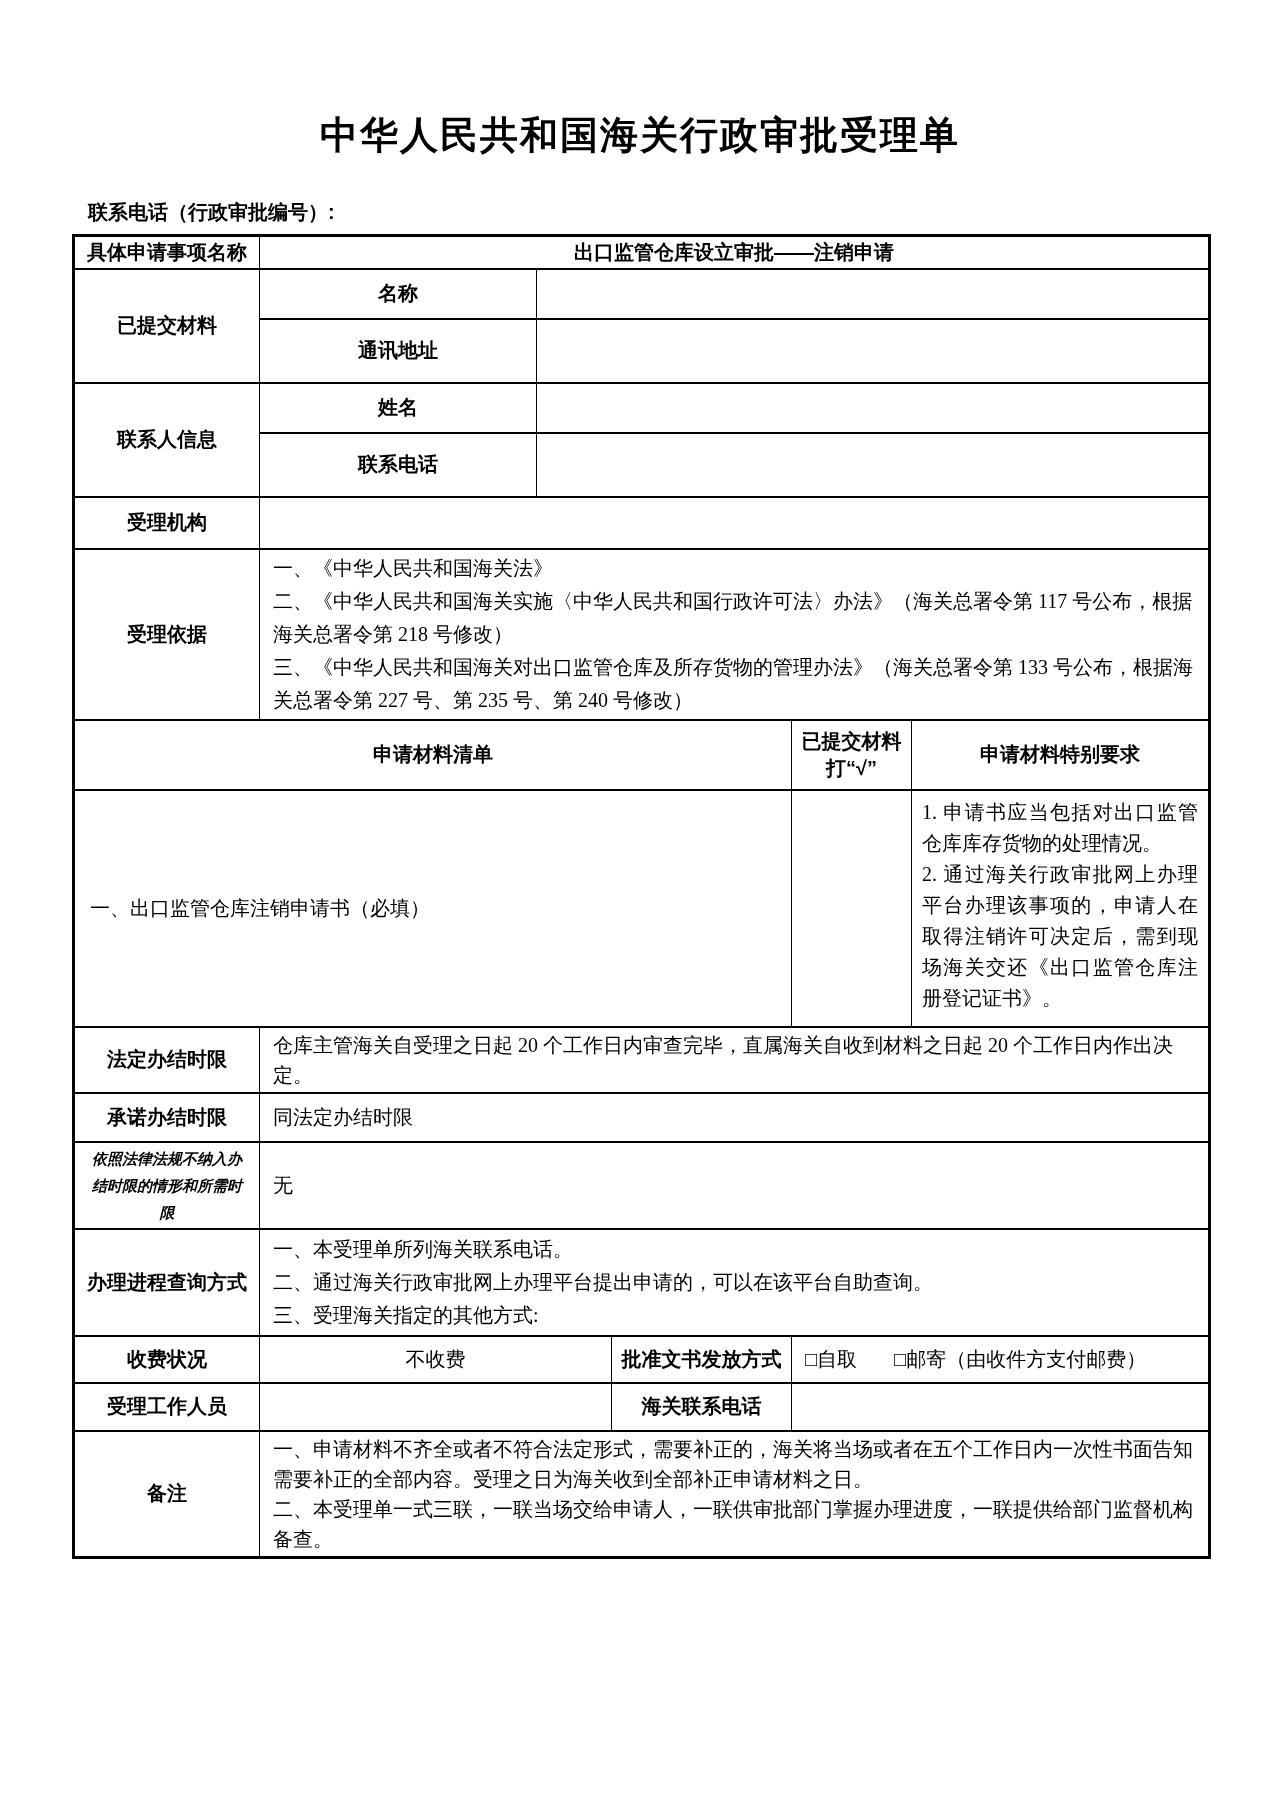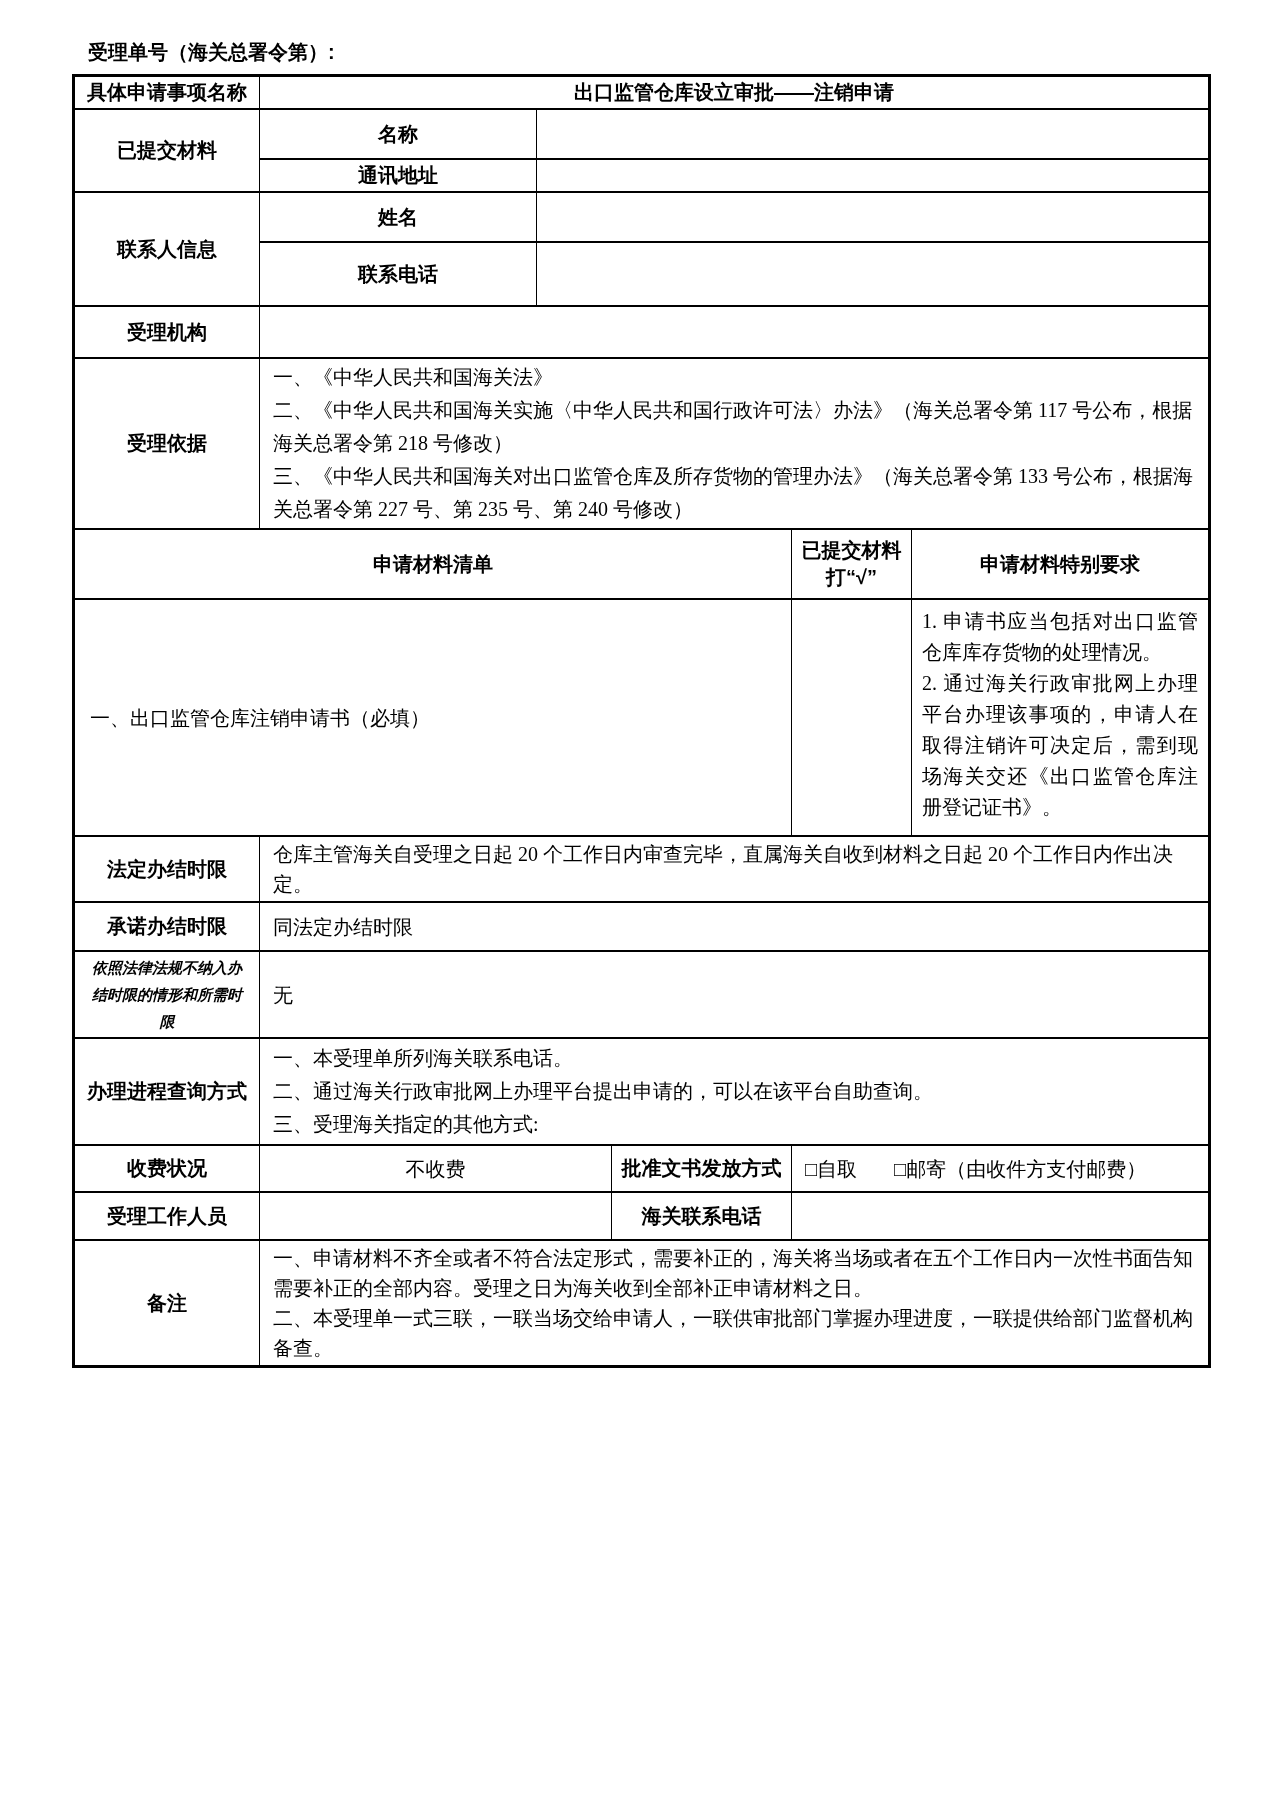--- a/index.html
+++ b/index.html
@@ -67,21 +67,22 @@
   .check-head div { line-height:27px; }
   .item-cell { padding-left:15px; }
   .options span { margin-right:32px; white-space:nowrap; }
   .options span:last-child { margin-right:0; }
 </style>
 </head>
 <body>
 
 <div class="page">
 
-  <div class="acceptance-no">受理单号（海关总署令第）:</div>
+  <h1 class="title">中华人民共和国海关行政审批受理单</h1>
+  <div class="acceptance-no">联系电话（行政审批编号）:</div>
 
   <table class="form-table">
     <colgroup>
       <col style="width:186px">
         <col style="width:277px">
         <col style="width:75px">
       <col style="width:180px">
         <col style="width:120px">
         <col style="width:298px">
     </colgroup>
@@ -90,21 +91,21 @@
         <tr style="height:32px">
       <td class="lbl">具体申请事项名称</td>
       <td class="lbl" colspan="5">出口监管仓库设立审批——注销申请</td>
     </tr>
 
     <tr style="height:50px">
       <td class="lbl" rowspan="2">已提交材料</td>
       <td class="lbl">名称</td>
       <td class="val pad" colspan="4"></td>
     </tr>
-    <tr class="sub" style="height:33px">
+    <tr class="sub" style="height:64px">
       <td class="lbl">通讯地址</td>
       <td class="val pad" colspan="4"></td>
     </tr>
 
     <tr style="height:50px">
       <td class="lbl" rowspan="2">联系人信息</td>
       <td class="lbl">姓名</td>
       <td class="val pad" colspan="4"></td>
     </tr>
     <tr class="sub" style="height:64px">

